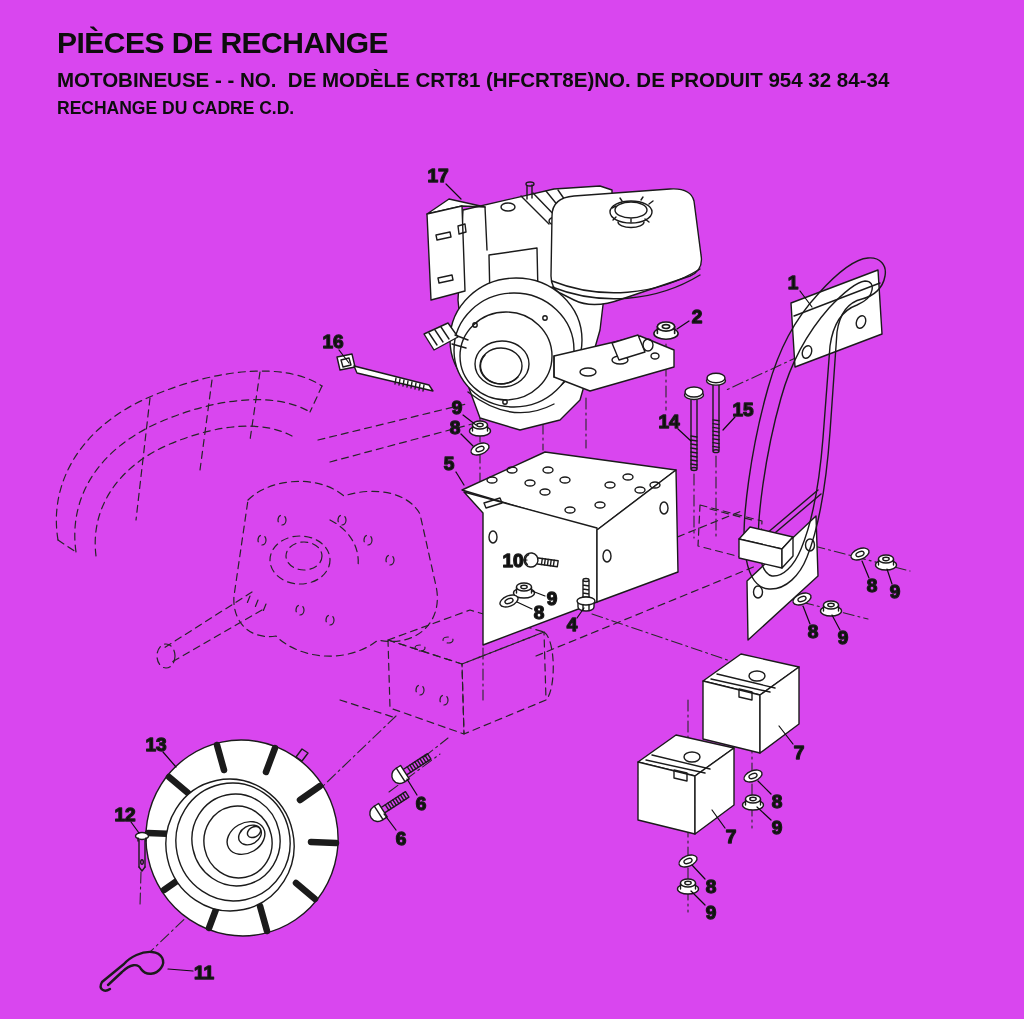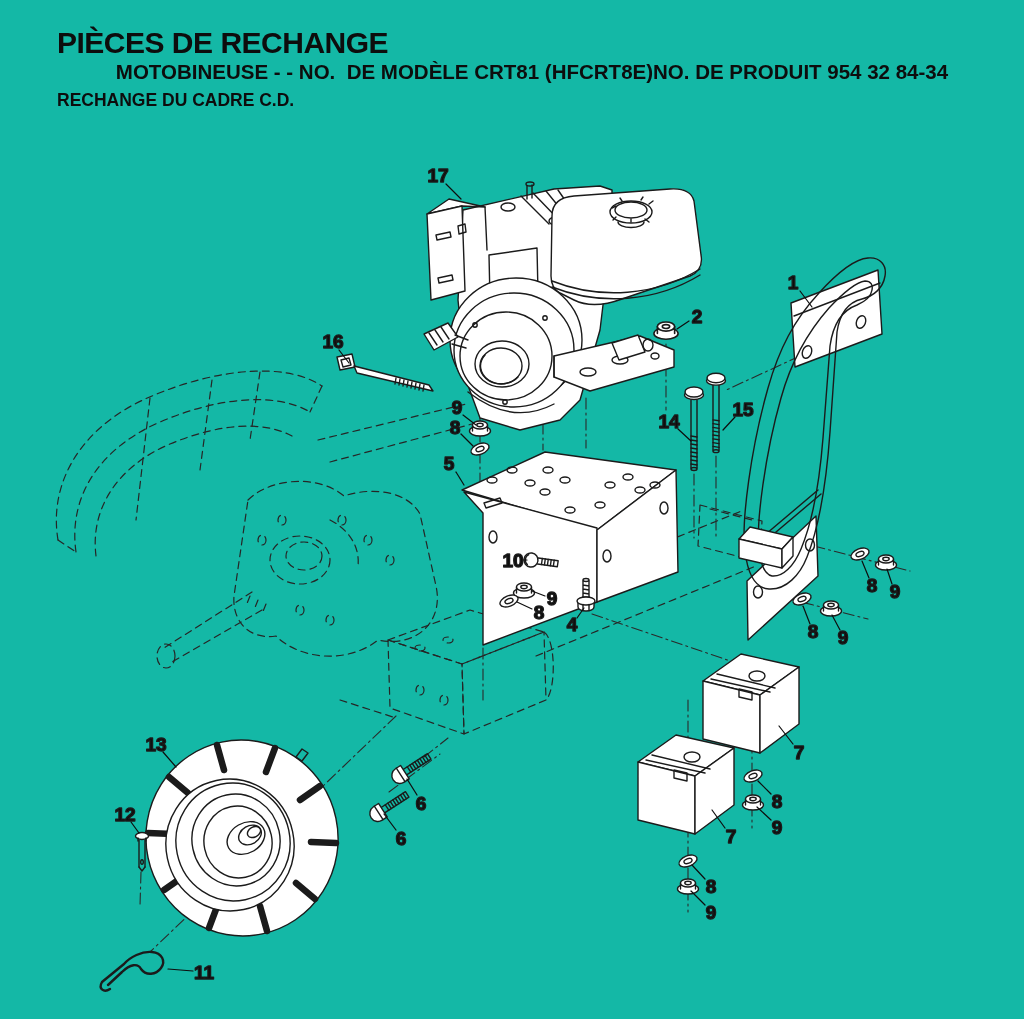--- a/index.html
+++ b/index.html
@@ -1,20 +1,20 @@
 <!DOCTYPE html>
 <html><head>
 <meta charset="utf-8">
 <style>
   html,body{margin:0;padding:0;background:#fff;}
-  .page{position:relative;width:1024px;height:1019px;background:#14b8a6;overflow:hidden;
+  .page{position:relative;width:1024px;height:1019px;background:#d946ef;overflow:hidden;
         font-family:"Liberation Sans",sans-serif;color:#111;}
   header{position:absolute;left:57px;top:26px;width:950px;}
   h1{margin:0;font-size:30px;font-weight:bold;letter-spacing:-.5px;color:#0d0d0d;}
-  .model{margin-top:0;font-size:20.5px;font-weight:bold;white-space:pre;color:#0d0d0d;text-align:center;}
+  .model{margin-top:8px;font-size:20.5px;font-weight:bold;white-space:pre;color:#0d0d0d;}
   .assembly{margin-top:6px;font-size:17.5px;font-weight:bold;color:#0d0d0d;}
   svg.art{position:absolute;left:0;top:0;}
   .ink{stroke:#1b1b1b;fill:none;stroke-width:1.4;stroke-linecap:round;stroke-linejoin:round;}
   .dash{stroke-dasharray:7 5;stroke-width:1.2;stroke:#262626;}
   .dashdot{stroke-dasharray:11 4 2 4;stroke-width:1.1;stroke:#2a2a2a;}
   .wfill{fill:#fff;}
   .callout{font-family:"Liberation Sans",sans-serif;font-weight:bold;font-size:19px;
            fill:#0d0d0d;text-anchor:middle;dominant-baseline:central;}
   #callout-layer line{stroke:#0d0d0d;stroke-width:1.2;}
 </style>

